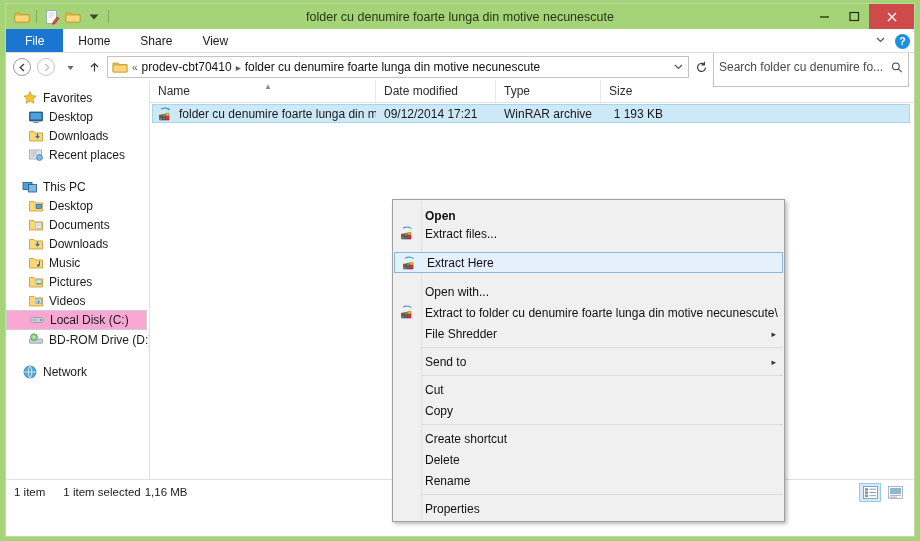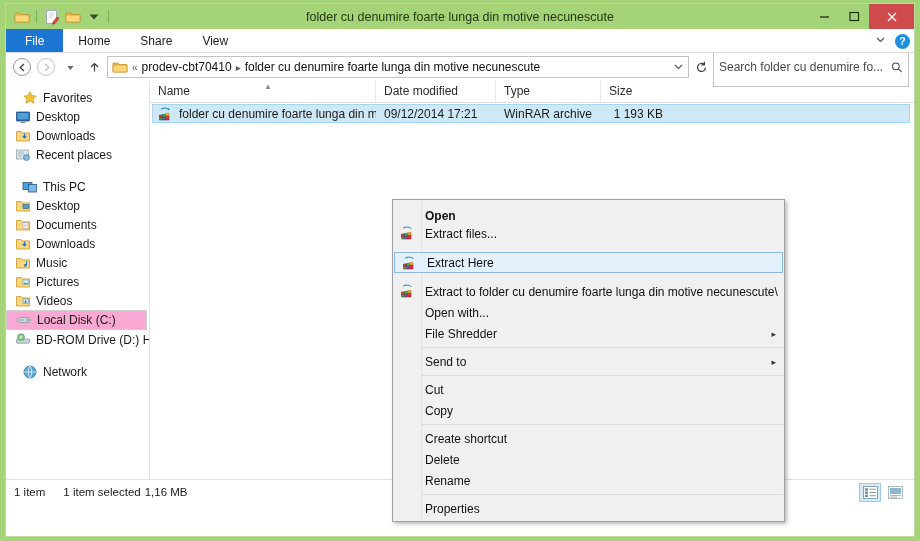--- a/index.html
+++ b/index.html
@@ -87,21 +87,21 @@
   #search-input::placeholder { color: #4a4a4a; opacity: 1; }
 
   
   #content { display: flex; height: 398px; background: #fff; }
   #sidebar { width: 143px; padding-top: 7px; overflow: hidden; }
   #splitter { width: 1px; background: #e3e3e3; }
   #filepane { flex: 1; position: relative; }
 
   .navitem {
     height: 19px; display: flex; align-items: center; gap: 5px;
-    font-size: 12px; color: #1a1a1a; padding-left: 9px; white-space: nowrap;
+    font-size: 12px; color: #1a1a1a; padding-left: 22px; white-space: nowrap;
   }
   .navitem.root { padding-left: 16px; }
   .navitem.selected {
     background: #f9a8d4; border: 1px solid #cfcfcf;
     height: 20px; margin-right: 2px;
   }
   .navgap { height: 13px; }
   .ico { width: 16px; height: 16px; flex: 0 0 16px; display: block; }
 
   
@@ -473,34 +473,34 @@
               <path d="M5.5 10.8h3.2V14H5.5z" fill="#8e4fa8" stroke="#5d3070" stroke-width="0.6"></path>
               <path d="M5.5 8.4h3.2v2.4H5.5z" fill="#3fae49" stroke="#1f6f2a" stroke-width="0.6"></path>
               <path d="M8.7 9.8h3.3V14H8.7z" fill="#d9343f" stroke="#8f1f27" stroke-width="0.6"></path>
               <path d="M8.7 7.4h3.3v2.4H8.7z" fill="#f0b429" stroke="#a87a12" stroke-width="0.6"></path>
               <path d="M4 3.2c2.5-1.6 6-1.6 8.4.4" fill="none" stroke="#2d7fbf" stroke-width="1"></path>
             </svg>
             <span>Extract Here</span>
           </div>
 
           <div class="mi">
+            <span>Open with...</span>
+          </div>
+
+          <div class="mi">
             <svg class="mico" viewBox="0 0 16 16">
               <path d="M2.5 11.5h3V14h-3z" fill="#3fae49" stroke="#1f6f2a" stroke-width="0.6"></path>
               <path d="M2.5 9h3v2.5h-3z" fill="#d9343f" stroke="#8f1f27" stroke-width="0.6"></path>
               <path d="M5.5 10.8h3.2V14H5.5z" fill="#8e4fa8" stroke="#5d3070" stroke-width="0.6"></path>
               <path d="M5.5 8.4h3.2v2.4H5.5z" fill="#3fae49" stroke="#1f6f2a" stroke-width="0.6"></path>
               <path d="M8.7 9.8h3.3V14H8.7z" fill="#d9343f" stroke="#8f1f27" stroke-width="0.6"></path>
               <path d="M8.7 7.4h3.3v2.4H8.7z" fill="#f0b429" stroke="#a87a12" stroke-width="0.6"></path>
               <path d="M4 3.2c2.5-1.6 6-1.6 8.4.4" fill="none" stroke="#2d7fbf" stroke-width="1"></path>
             </svg>
             <span>Extract to folder cu denumire foarte lunga din motive necunescute\</span>
-          </div>
-
-          <div class="mi">
-            <span>Open with...</span>
           </div>
 
           <div class="mi">
             <span>File Shredder</span>
             <span class="arrow">▸</span>
           </div>
 
           <div class="msep"></div>
 
           <div class="mi">

